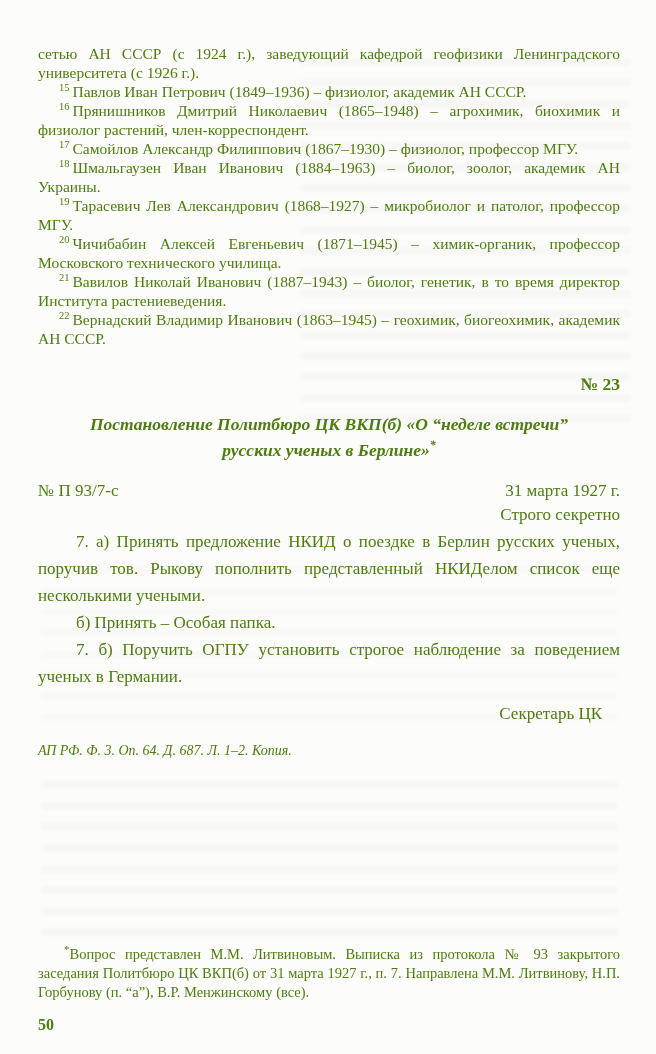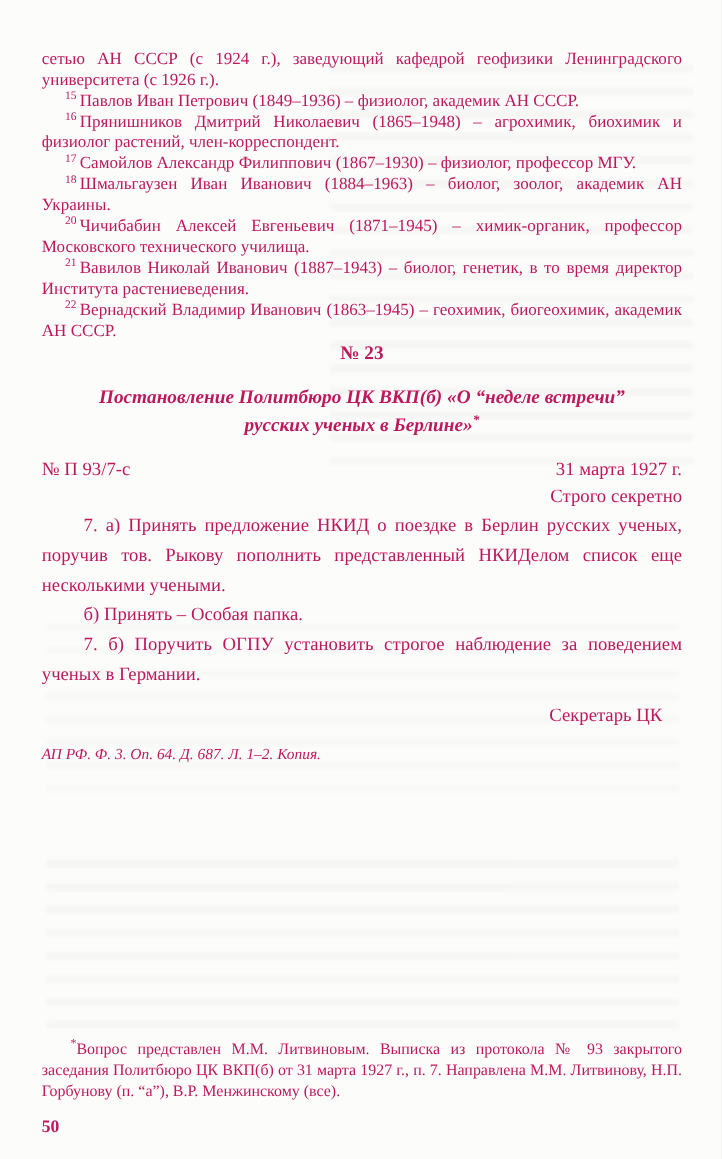--- a/index.html
+++ b/index.html
@@ -8,21 +8,21 @@
     background: #e8e8e6;
     font-family: "Liberation Serif", "DejaVu Serif", serif;
   }
   .page {
     position: relative;
     width: 656px;
     height: 1054px;
     box-sizing: border-box;
     margin: 0 auto;
     background: #fcfcfa;
-    color: #be185d;
+    color: #4d7c0f;
     padding: 44px 36px 20px 38px;
     display: flex;
     flex-direction: column;
     overflow: hidden;
   }
   
   .ghost {
     position: absolute;
     pointer-events: none;
     filter: blur(2px);
@@ -49,21 +49,22 @@
   .fn-num {
     font-size: 10.5px;
     line-height: 0;
     vertical-align: super;
     margin-right: 3px;
     text-indent: 0;
   }
 
   .doc-number {
     position: relative; z-index: 1;
-    text-align: center;
+    margin-top: 26px;
+    text-align: right;
     font-weight: bold;
     font-size: 17.5px;
   }
   .doc-title {
     position: relative; z-index: 1;
     margin: 16px auto 0;
     max-width: 520px;
     text-align: center;
     font-weight: bold;
     font-style: italic;
@@ -134,20 +135,21 @@
   <div class="ghost g1"></div>
   <div class="ghost g2"></div>
   <div class="ghost g3"></div>
 
   <section class="footnotes">
     <p class="fn cont"><span>сетью АН СССР (с 1924 г.), заведующий кафедрой геофизики Ленинградского университета (с 1926 г.).</span></p>
     <p class="fn"><sup class="fn-num">15</sup><span>Павлов Иван Петрович (1849–1936) – физиолог, академик АН СССР.</span></p>
     <p class="fn"><sup class="fn-num">16</sup><span>Прянишников Дмитрий Николаевич (1865–1948) – агрохимик, биохимик и физиолог растений, член-корреспондент.</span></p>
     <p class="fn"><sup class="fn-num">17</sup><span>Самойлов Александр Филиппович (1867–1930) – физиолог, профессор МГУ.</span></p>
     <p class="fn"><sup class="fn-num">18</sup><span>Шмальгаузен Иван Иванович (1884–1963) – биолог, зоолог, академик АН Украины.</span></p>
+    <p class="fn"><sup class="fn-num">19</sup><span>Тарасевич Лев Александрович (1868–1927) – микробиолог и патолог, профессор МГУ.</span></p>
     <p class="fn"><sup class="fn-num">20</sup><span>Чичибабин Алексей Евгеньевич (1871–1945) – химик-органик, профессор Московского технического училища.</span></p>
     <p class="fn"><sup class="fn-num">21</sup><span>Вавилов Николай Иванович (1887–1943) – биолог, генетик, в то время директор Института растениеведения.</span></p>
     <p class="fn"><sup class="fn-num">22</sup><span>Вернадский Владимир Иванович (1863–1945) – геохимик, биогеохимик, академик АН СССР.</span></p>
   </section>
 
   <div class="doc-number">№ 23</div>
 
   <div class="doc-title"><span>Постановление Политбюро ЦК ВКП(б) «О “неделе встречи” русских ученых в Берлине»</span><sup class="title-mark">*</sup></div>
 
   <div class="ref-row">

